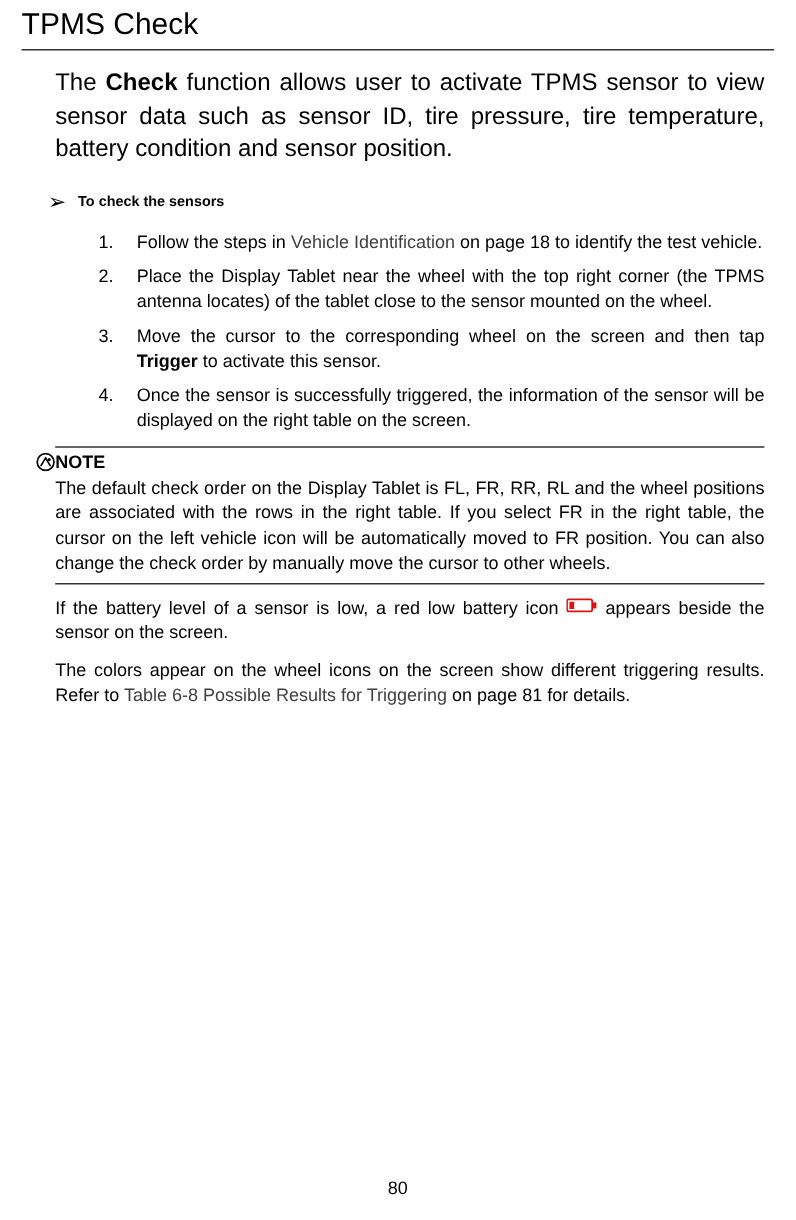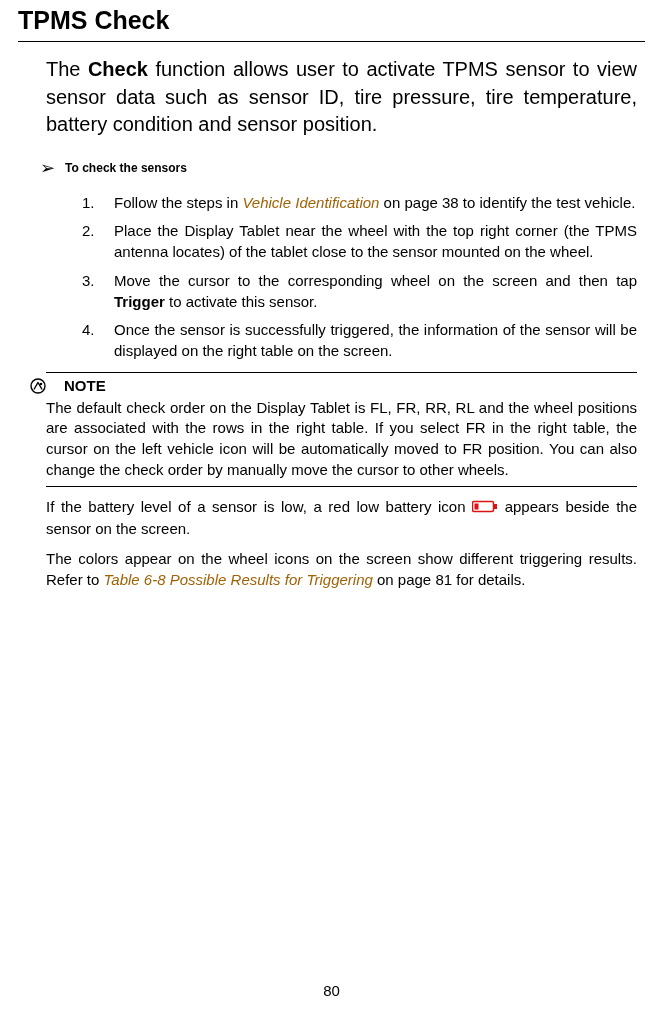--- a/index.html
+++ b/index.html
@@ -7,21 +7,21 @@
     width: 663px;
     height: 1017px;
     background: #fff;
     font-family: Arial, Helvetica, sans-serif;
     color: #000;
     position: relative;
     padding: 0 18px;
   }
   .h1 {
     font-size: 25px;
-    font-weight: bold;
+    font-weight: normal;
     border-bottom: 1.5px solid #000;
     padding: 6px 0 6px 0;
     margin-bottom: 14px;
   }
   .intro {
     font-size: 20px;
     line-height: 1.38;
     text-align: justify;
     margin: 0 8px 0 28px;
   }
@@ -40,26 +40,26 @@
   }
   .li {
     display: flex;
     font-size: 15px;
     line-height: 1.38;
     text-align: justify;
     margin-bottom: 8px;
   }
   .li .num { width: 32px; flex-shrink: 0; }
   .li .body { flex: 1; }
-  .link { color: #a16207; font-style: italic; }
+  .link { color: #404040; }
   .hr { border: none; border-top: 1px solid #000; margin: 10px 8px 4px 28px; }
   .noterow {
     display: flex;
-    align-items: flex-end;
-    gap: 18px;
+    align-items: center;
+    gap: 0;
     margin: 0 0 0 12px;
   }
   .noteicon {
     width: 16px; height: 16px;
     flex-shrink: 0;
   }
   .notelbl { font-weight: bold; font-size: 15px; }
   .notebody {
     font-size: 15px;
     line-height: 1.38;
@@ -90,21 +90,21 @@
 
 <div class="h2row">
   <span class="arrow">➢</span>
   <span class="txt">To check the sensors</span>
 </div>
 
 <div class="ol">
   <div class="li">
     <div class="num">1.</div>
     <div class="body">
-      <span>Follow the steps in </span><span class="link">Vehicle Identification</span><span> on page 38 to identify the test vehicle.</span>
+      <span>Follow the steps in </span><span class="link">Vehicle Identification</span><span> on page 18 to identify the test vehicle.</span>
     </div>
   </div>
   <div class="li">
     <div class="num">2.</div>
     <div class="body">Place the Display Tablet near the wheel with the top right corner (the TPMS antenna locates) of the tablet close to the sensor mounted on the wheel.</div>
   </div>
   <div class="li">
     <div class="num">3.</div>
     <div class="body">
       <span>Move the cursor to the corresponding wheel on the screen and then tap </span><span class="bold">Trigger</span><span> to activate this sensor.</span>

